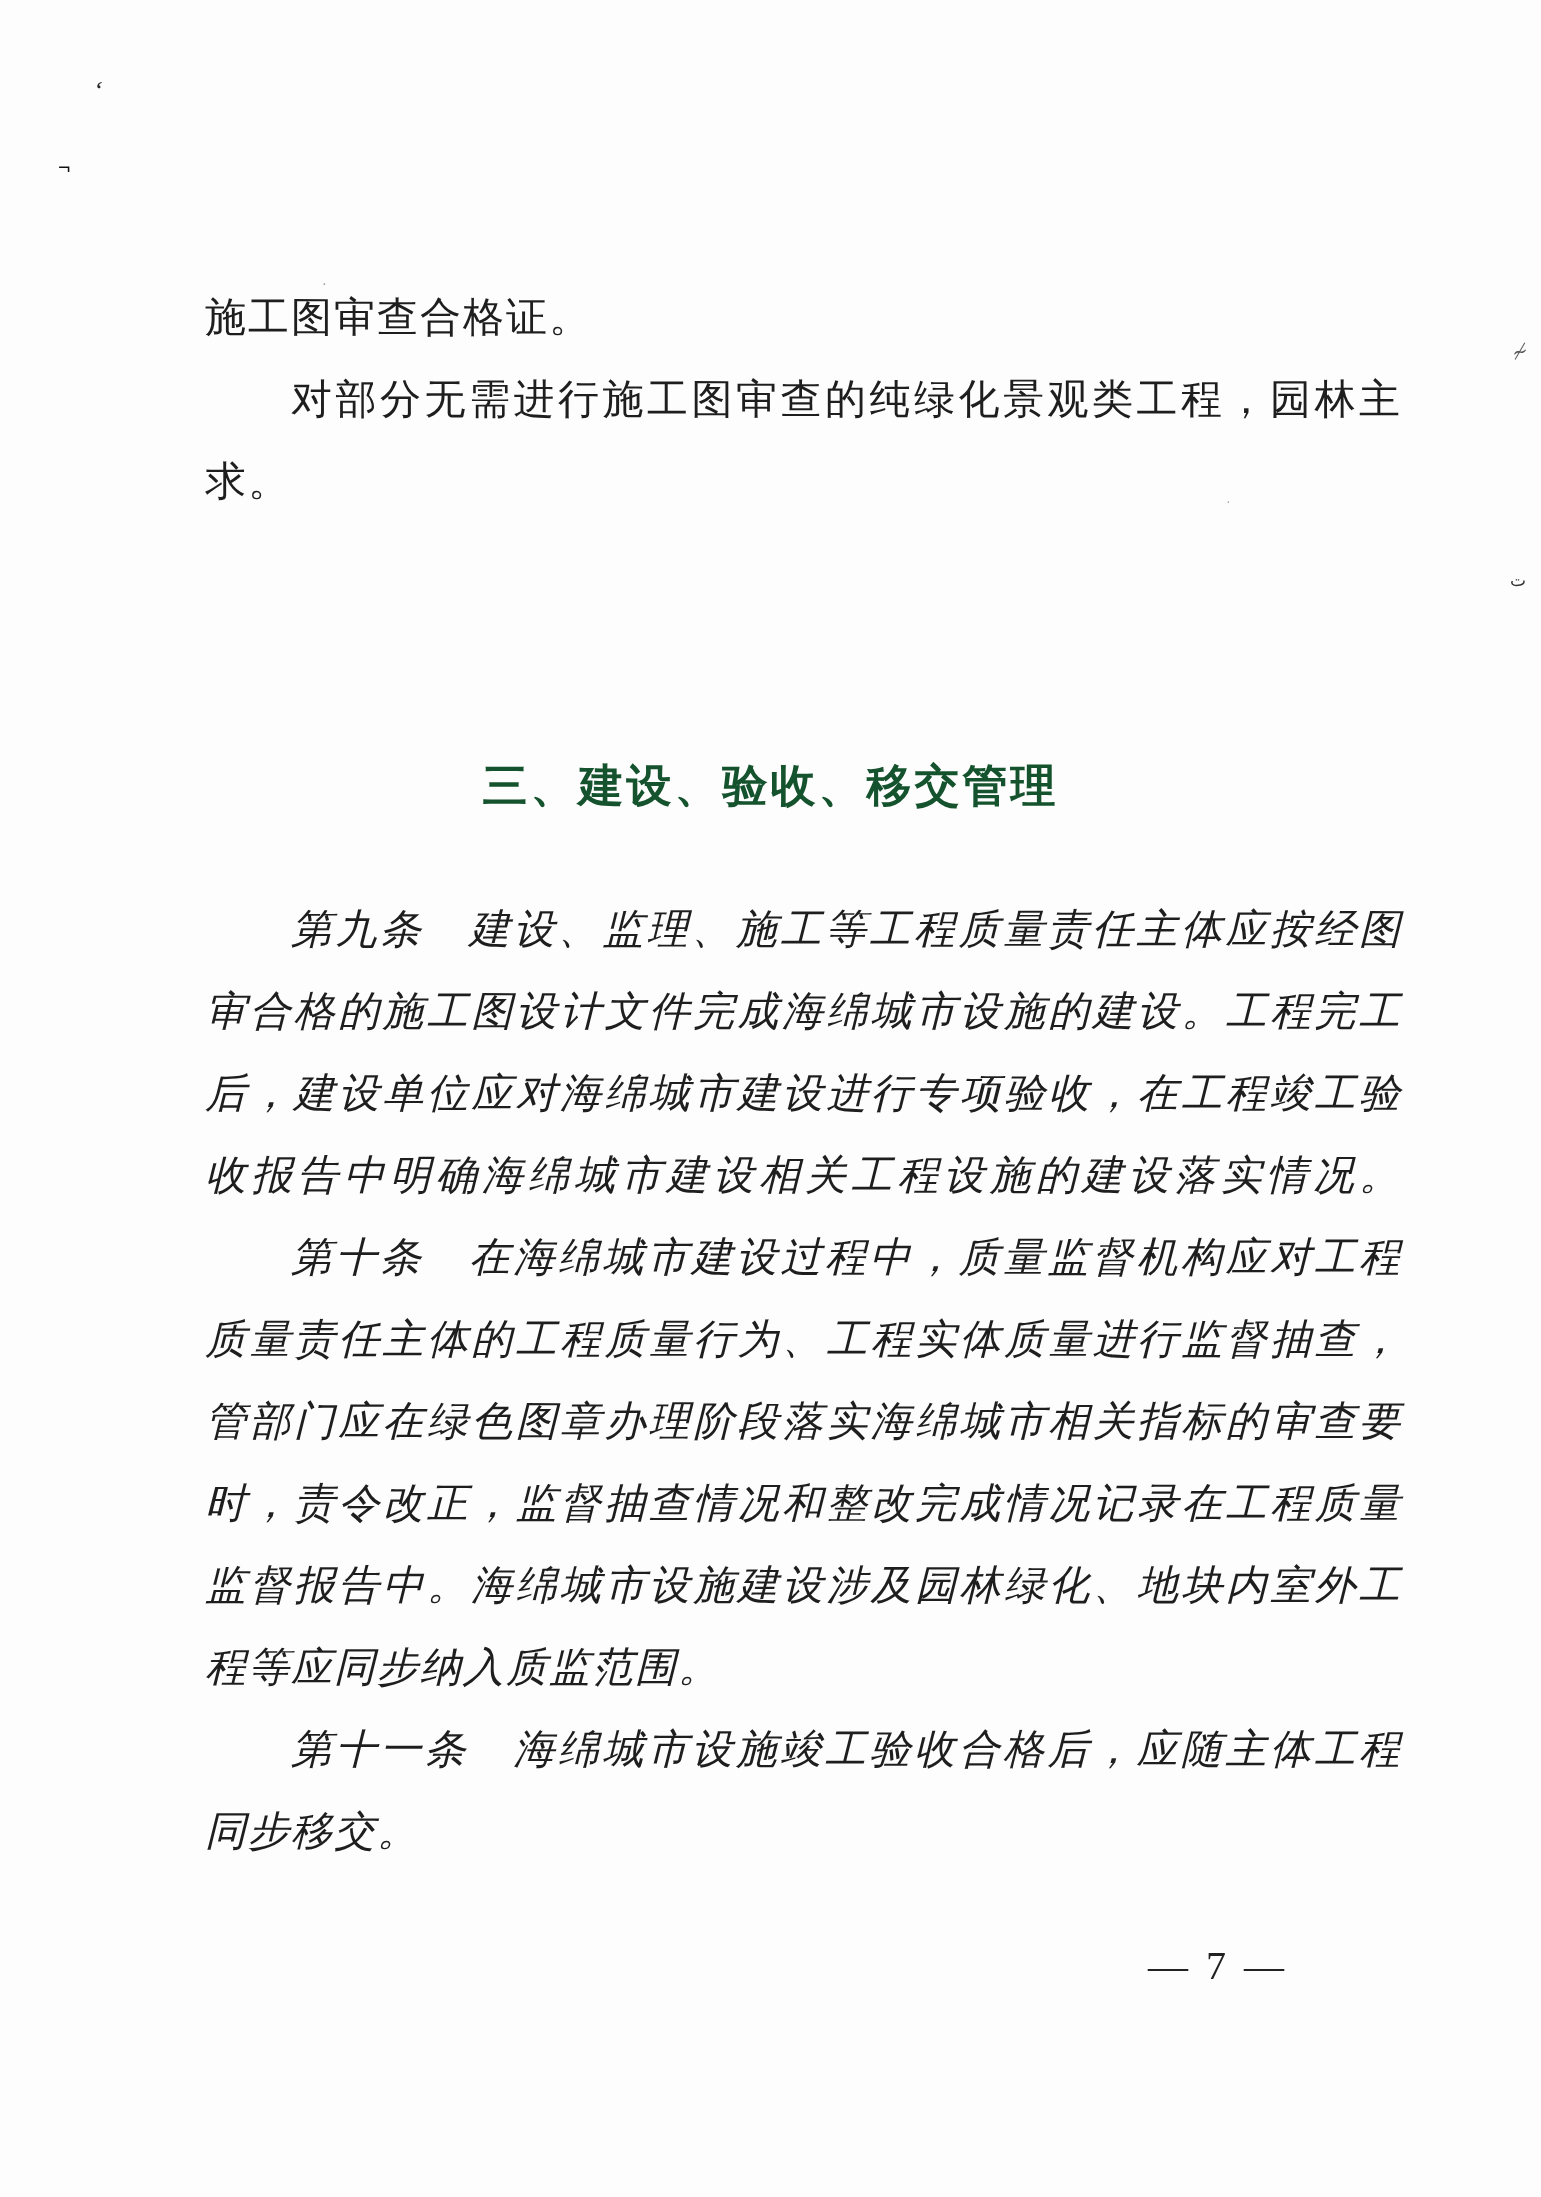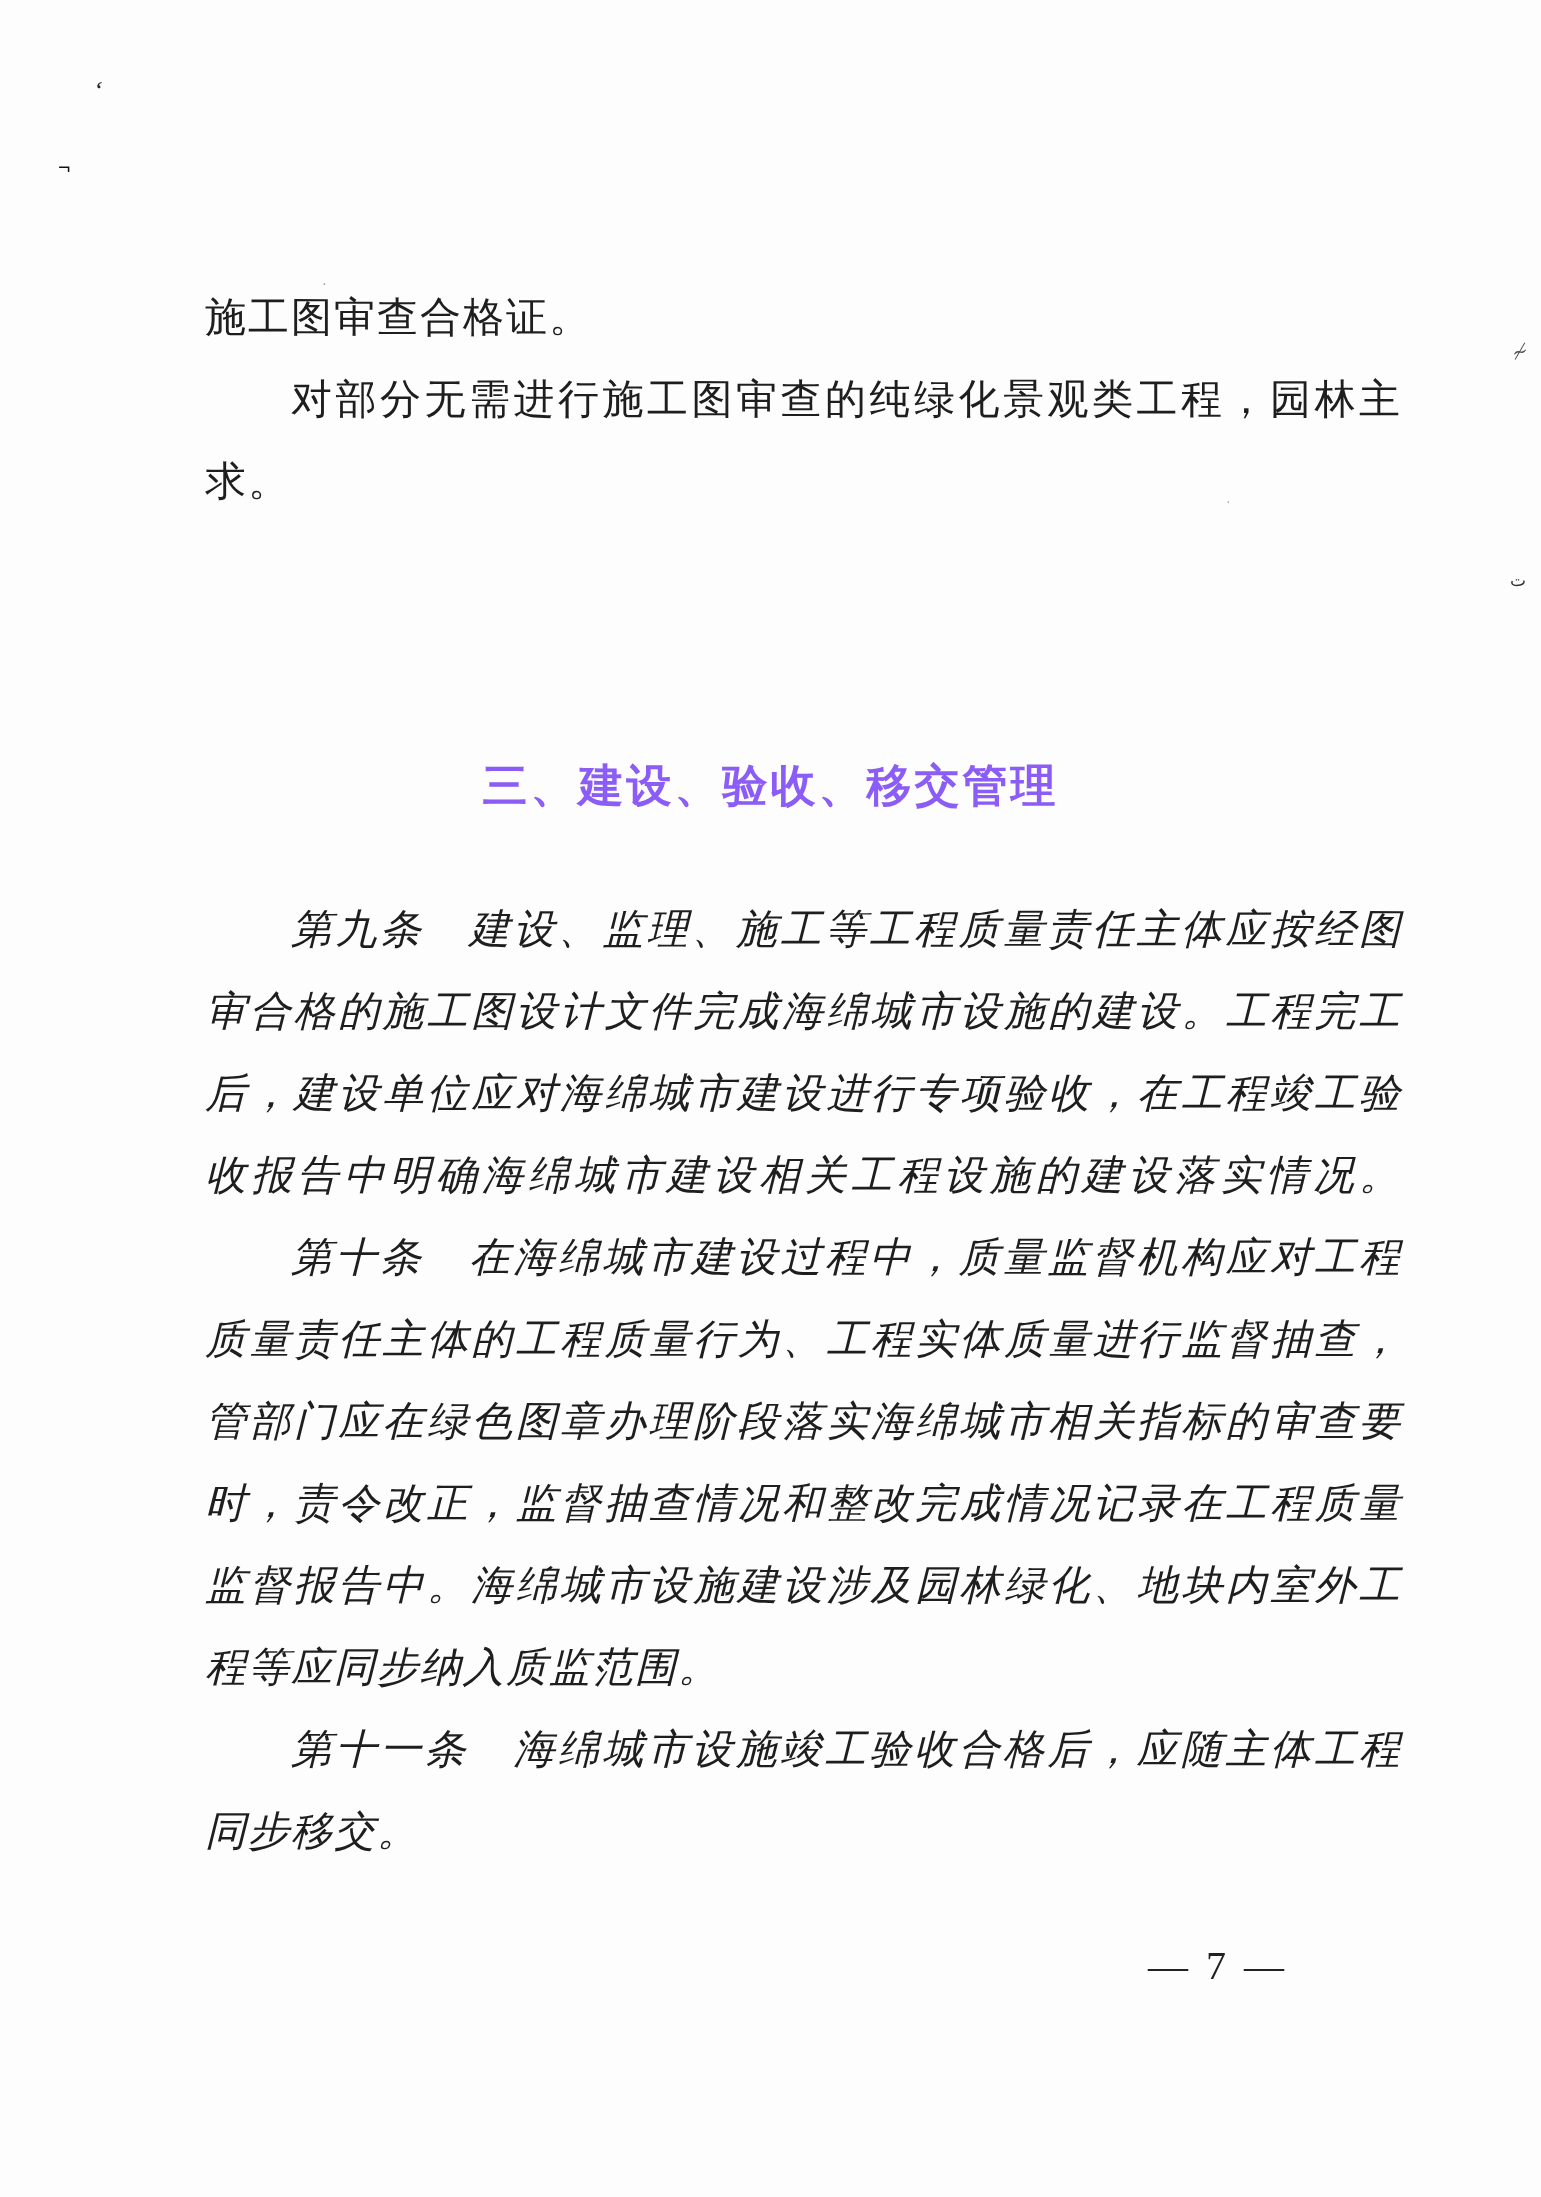--- a/index.html
+++ b/index.html
@@ -38,21 +38,21 @@
     left: 0;
     top: 744px;
     width: 1541px;
     height: 84px;
     line-height: 84px;
     text-align: center;
     font-family: "Liberation Sans", "DejaVu Sans", sans-serif;
     font-weight: 700;
     font-size: 45px;
     letter-spacing: 3px;
-    color: #8b5cf6;
+    color: #14532d;
   }
   .page-number {
     position: absolute;
     left: 1148px;
     top: 1934px;
     height: 64px;
     line-height: 64px;
     font-size: 40px;
     letter-spacing: 4px;
     color: #222;

